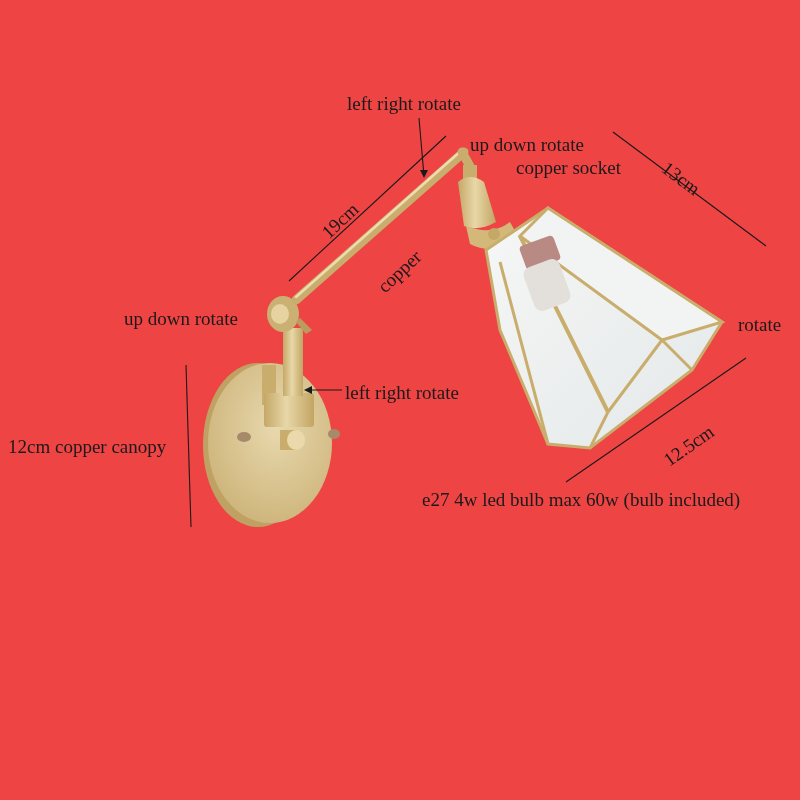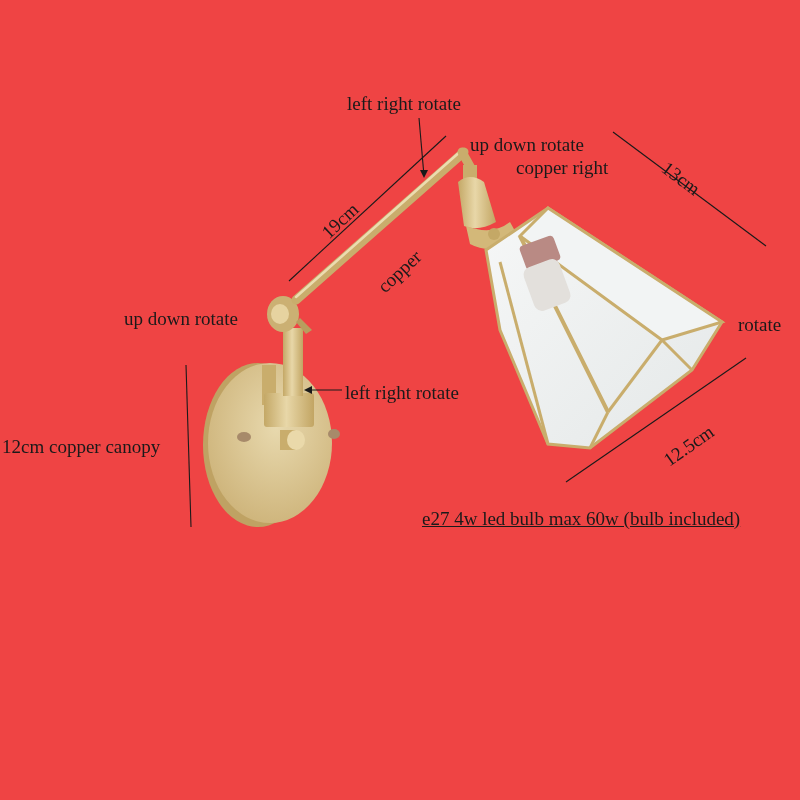--- a/index.html
+++ b/index.html
@@ -91,23 +91,23 @@
       <line x1="308" y1="390" x2="342" y2="390"></line>
     </g>
     <g fill="#1a1a1a">
       <polygon points="424,178 420,170 428,170"></polygon>
       <polygon points="304,390 312,386 312,394"></polygon>
     </g>
   </svg>
 
   <div class="label" style="left:347px; top:94px;">left right rotate</div>
   <div class="label" style="left:470px; top:135px;">up down rotate</div>
-  <div class="label" style="left:516px; top:158px;">copper right</div>
+  <div class="label" style="left:516px; top:158px;">copper socket</div>
   <div class="label" style="left:670px; top:158px; transform: rotate(37deg); transform-origin: left top;">13cm</div>
   <div class="label" style="left:318px; top:228px; transform: rotate(-43deg); transform-origin: left top;">19cm</div>
   <div class="label" style="left:374px; top:282px; transform: rotate(-43deg); transform-origin: left top;">copper</div>
   <div class="label" style="left:124px; top:309px;">up down rotate</div>
   <div class="label" style="left:738px; top:315px;">rotate</div>
   <div class="label" style="left:345px; top:383px;">left right rotate</div>
-  <div class="label" style="left:2px; top:437px;">12cm copper canopy</div>
+  <div class="label" style="left:8px; top:437px;">12cm copper canopy</div>
   <div class="label" style="left:660px; top:454px; transform: rotate(-35deg); transform-origin: left top;">12.5cm</div>
-  <div class="label" style="left:422px; top:509px;text-decoration:underline;">e27 4w led bulb max 60w  (bulb included)</div>
+  <div class="label" style="left:422px; top:490px;">e27 4w led bulb max 60w  (bulb included)</div>
 </div>
 
 </body></html>

